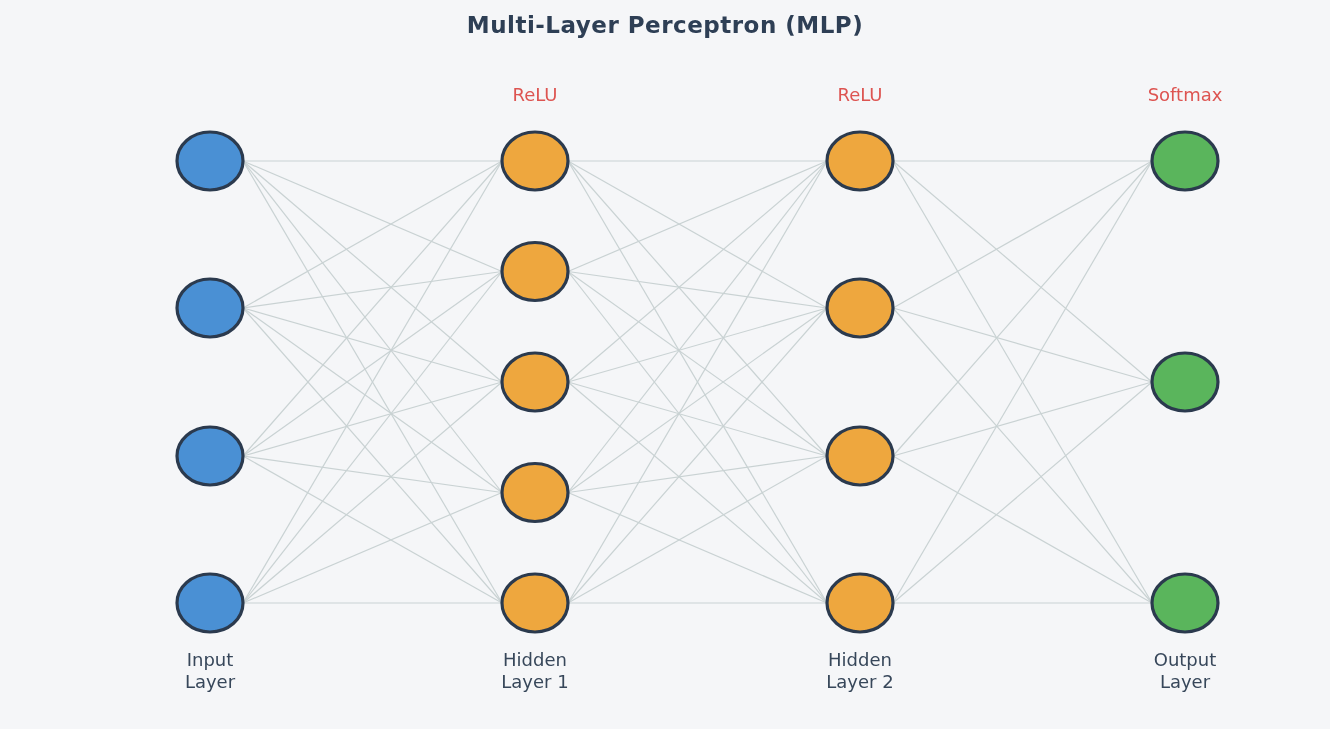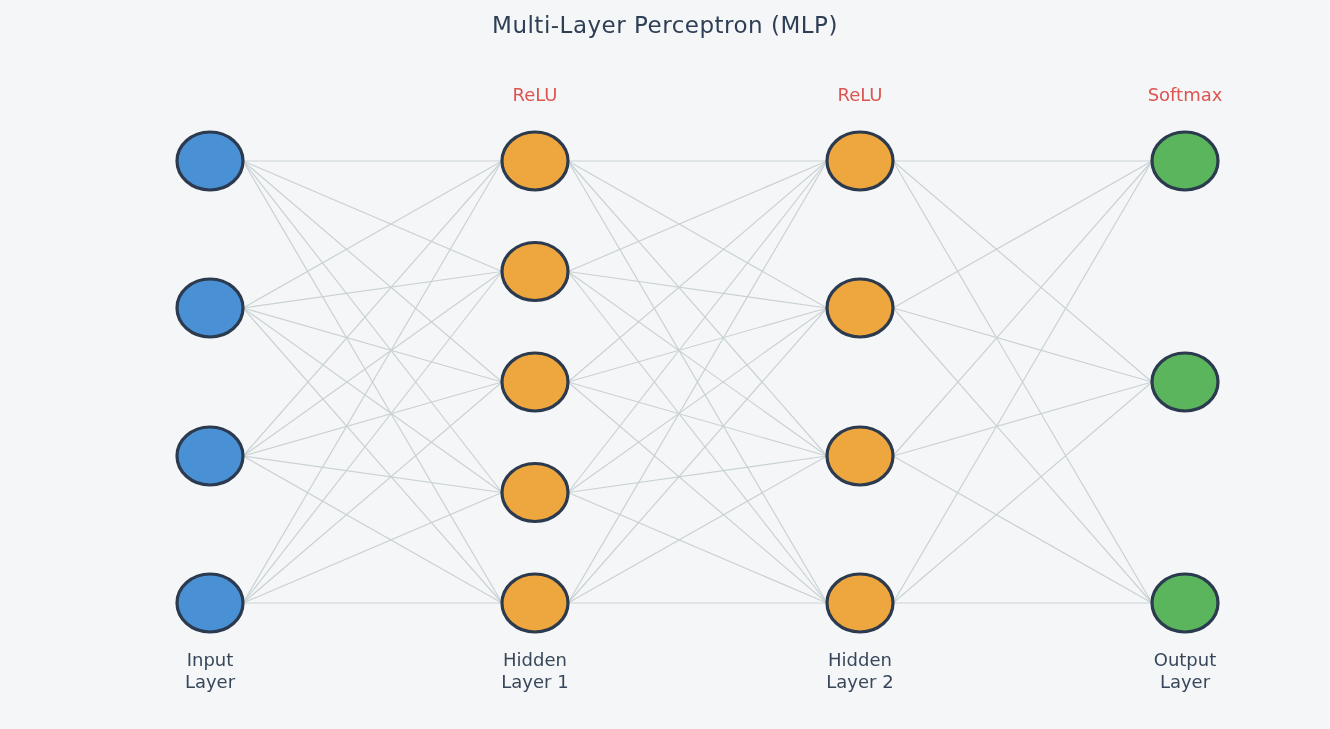--- a/index.html
+++ b/index.html
@@ -14,21 +14,21 @@
     overflow: hidden;
   }
   .title {
     position: absolute;
     top: 12px;
     left: 0;
     width: 100%;
     margin: 0;
     text-align: center;
     font-size: 23px;
-    font-weight: normal;
+    font-weight: bold;
     letter-spacing: 0.5px;
   }
   svg.net {
     position: absolute;
     top: 0;
     left: 0;
   }
   svg.net text {
     font-family: "DejaVu Sans", "Liberation Sans", sans-serif;
   }

